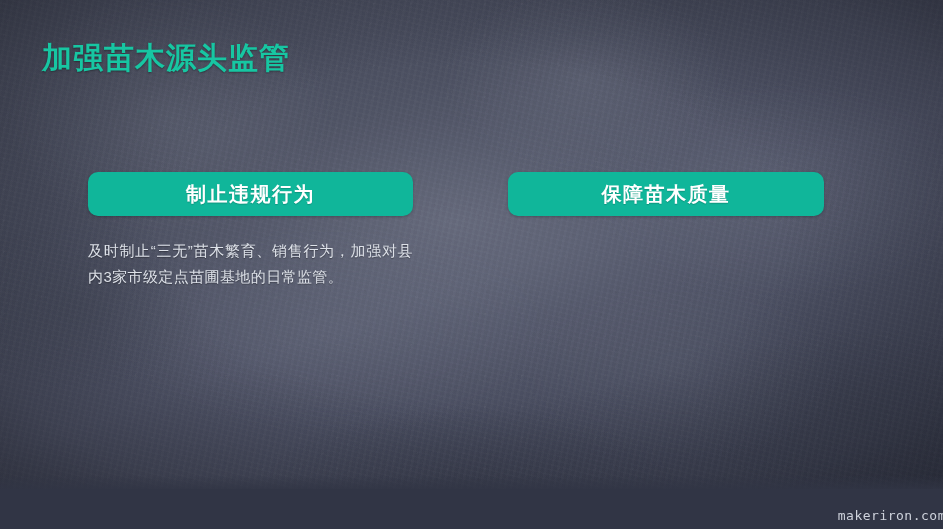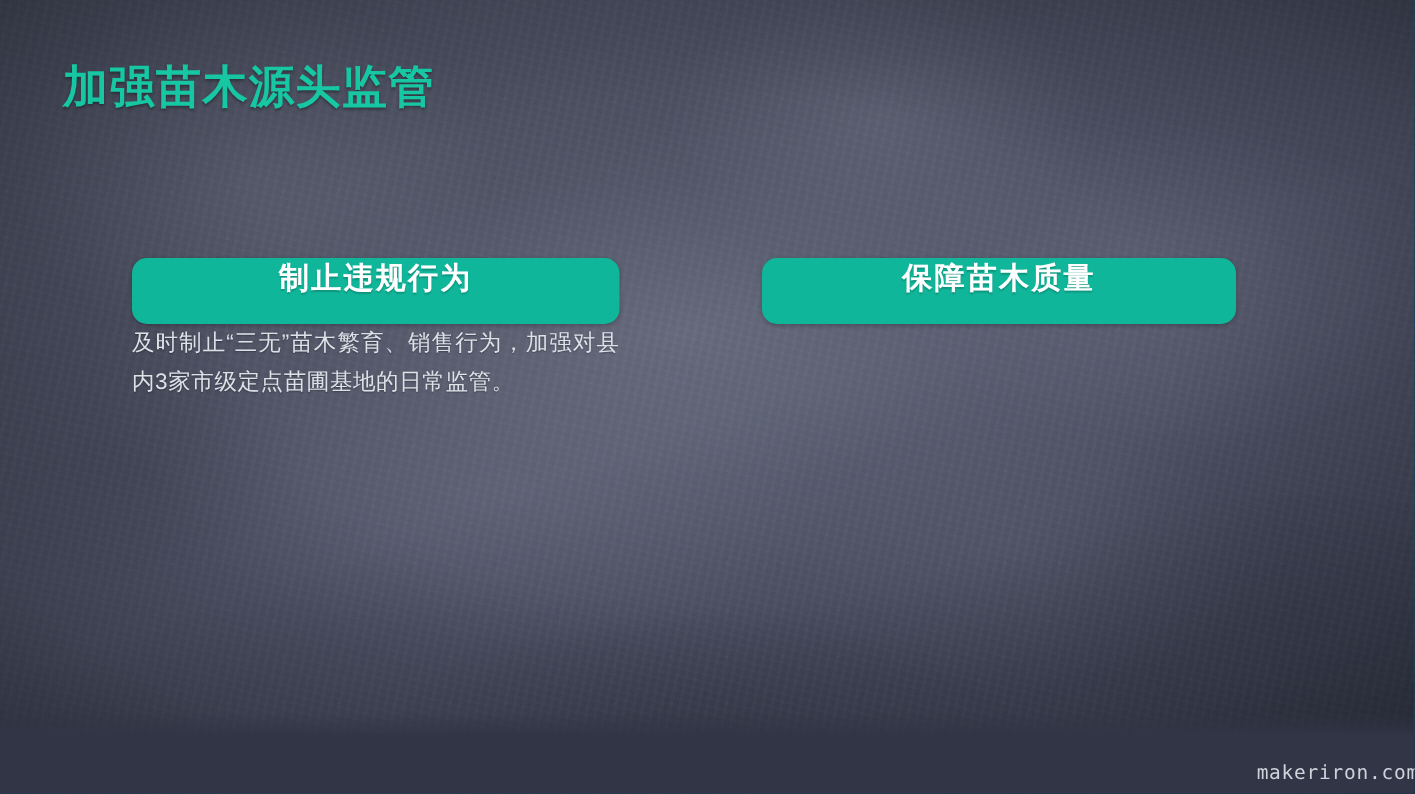--- a/index.html
+++ b/index.html
@@ -12,21 +12,21 @@
     height: 529px;
     overflow: hidden;
     font-family: "Liberation Sans", "DejaVu Sans", sans-serif;
   }
 
   #slide {
     position: relative;
     width: 943px;
     height: 529px;
     overflow: hidden;
-    background-color: #0c4a6e;
+    background-color: #4c1d95;
   }
 
   
   .bg-base {
     position: absolute;
     inset: 0;
     background:
       radial-gradient(ellipse 70% 60% at 48% 42%,
          rgba(122,127,144,0.55) 0%,
          rgba(104,109,127,0.34) 32%,
@@ -131,32 +131,34 @@
     top: 0;
   }
   .column-1 { left: 88px;  width: 325px; }
   .column-2 { left: 508px; width: 316px; }
 
   .card-header {
     height: 44px;
     border-radius: 10px;
     background: #10b69a;
     display: flex;
+    align-items: center;
     justify-content: center;
     box-shadow: 0 1px 3px rgba(0,0,0,0.22);
   }
   .card-header-label {
     color: #ffffff;
     font-size: 20px;
     font-weight: bold;
     letter-spacing: 1.5px;
     text-shadow: 0 1px 1px rgba(0,0,0,0.18);
   }
 
   .card-body {
+    margin-top: 22px;
     color: #dde1e8;
     font-size: 15px;
     line-height: 26px;
     letter-spacing: .4px;
     text-align: justify;
     text-shadow: 0 1px 1px rgba(0,0,0,0.32);
   }
 
   
   .watermark {

